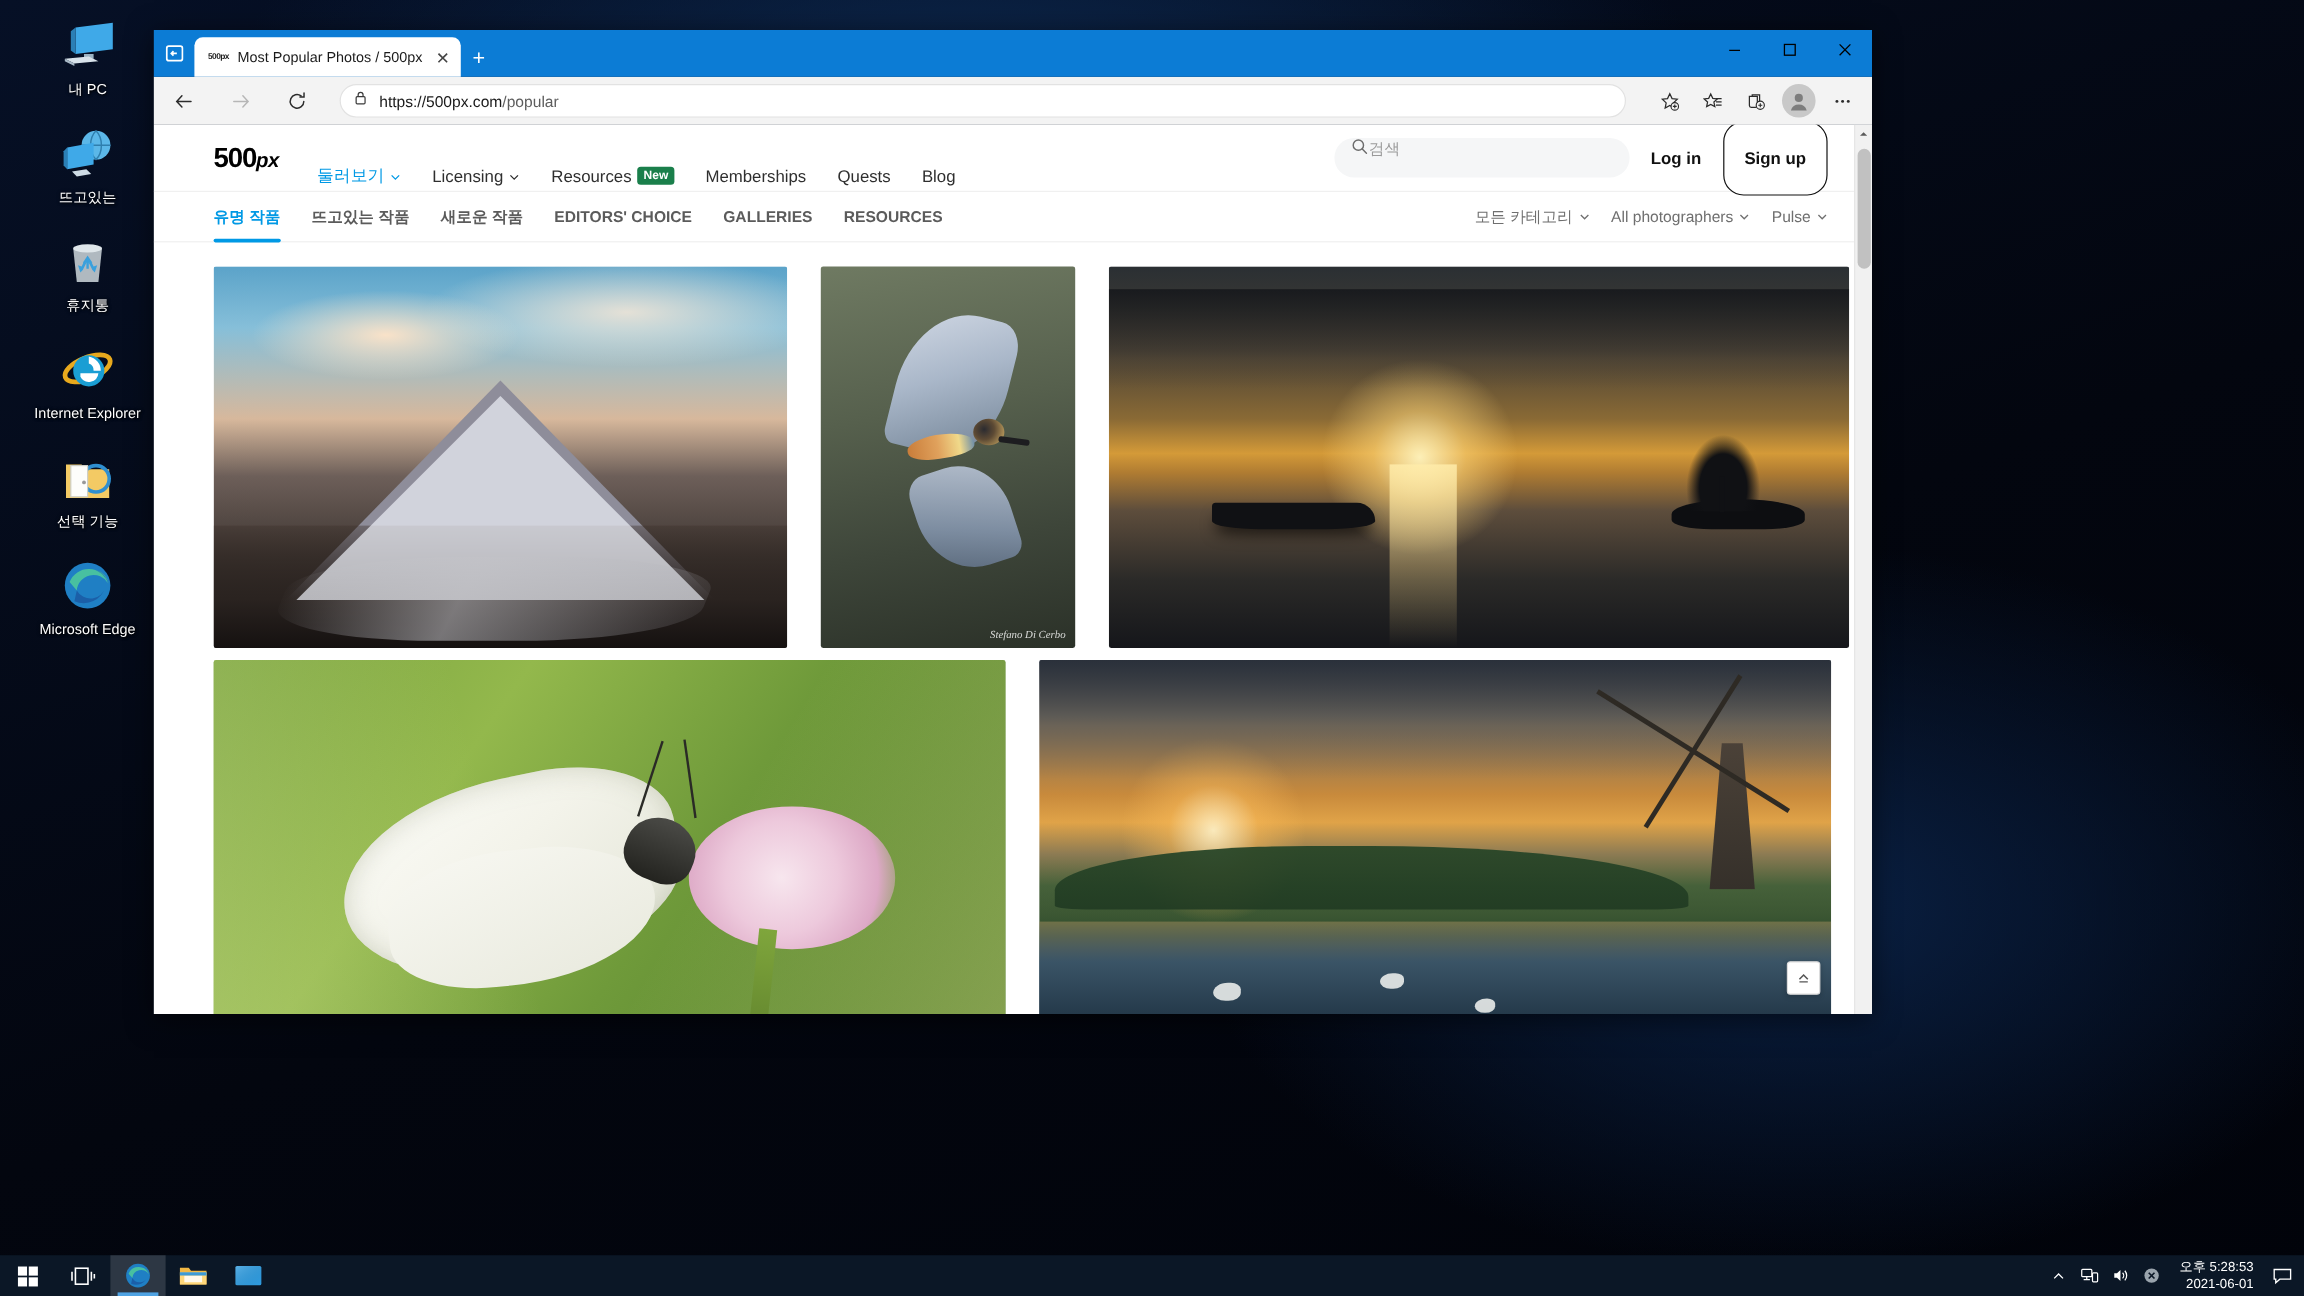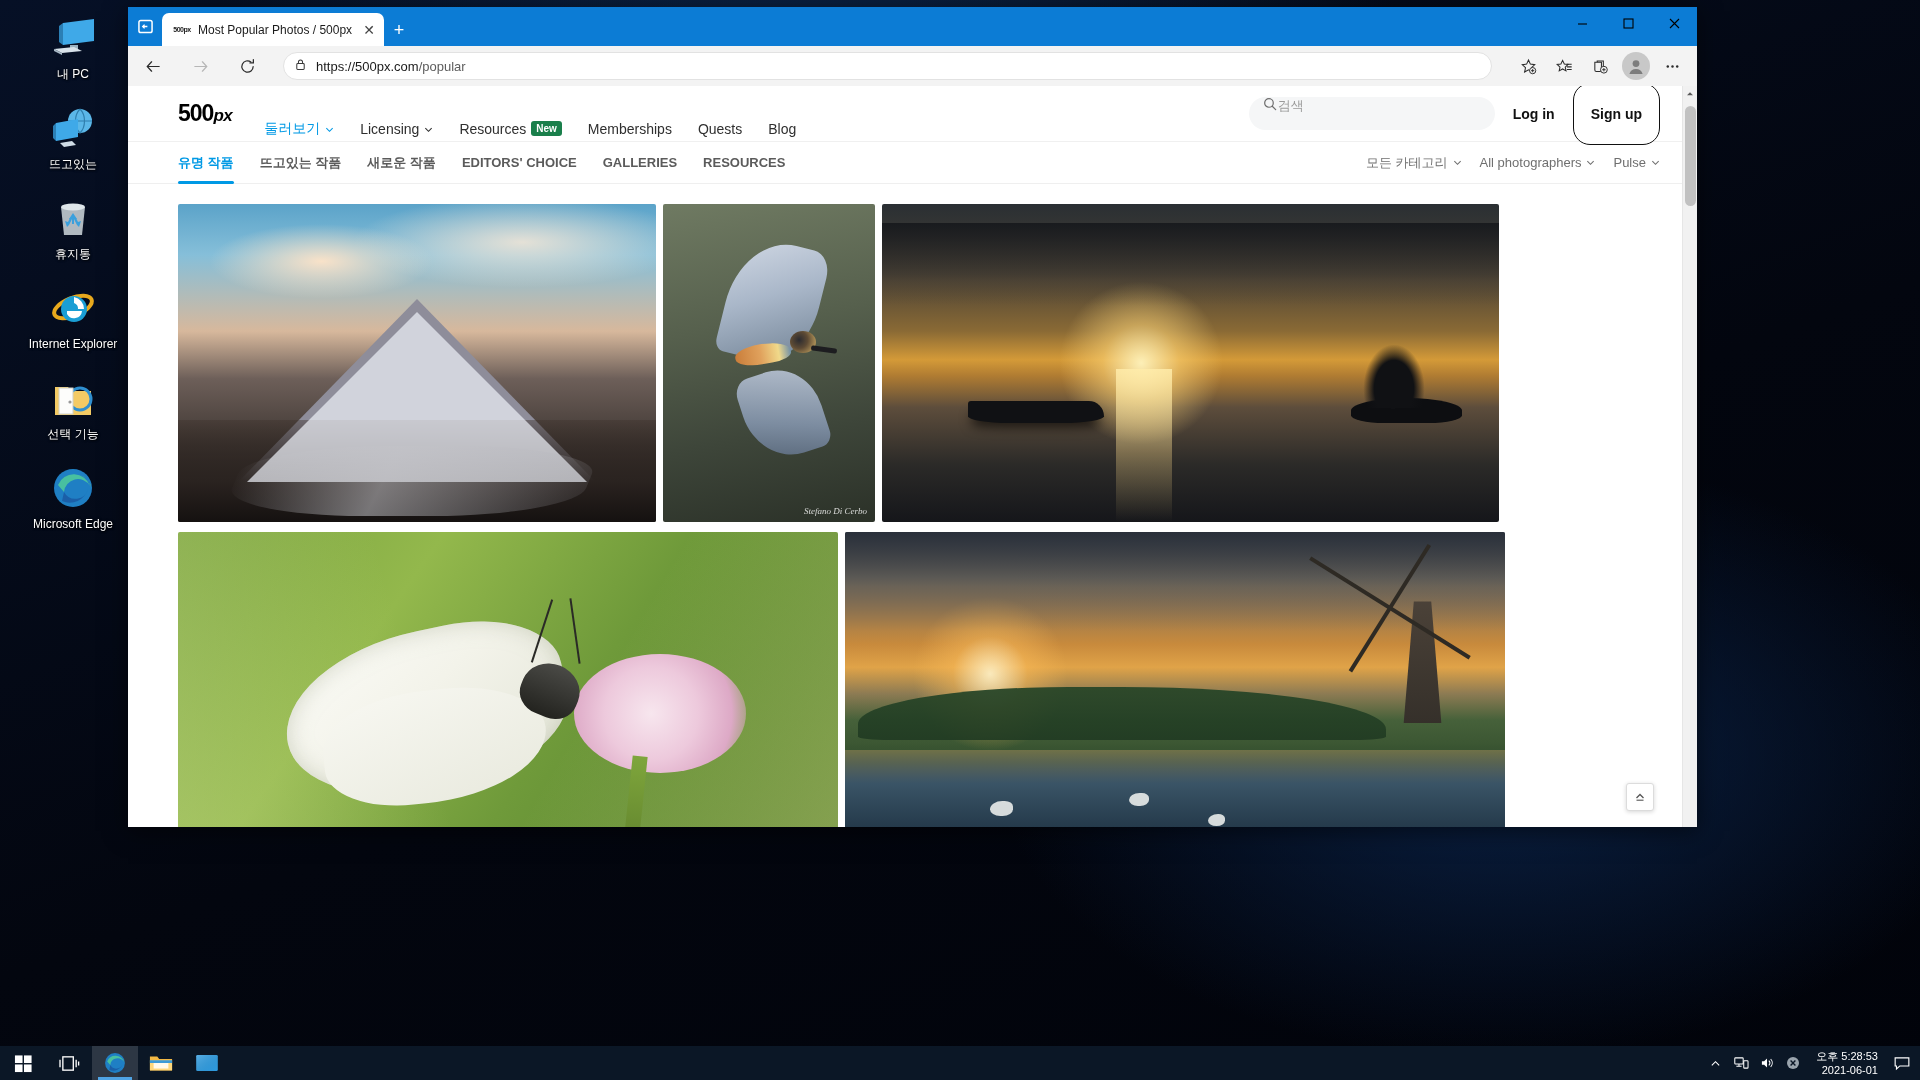--- a/index.html
+++ b/index.html
@@ -31,22 +31,22 @@
     justify-content: center; margin-bottom: 5px;
   }
   .desk-icon .label {
     color: #ffffff; font-size: 12px; line-height: 15px; text-align: center;
     text-shadow: 1px 1px 2px rgba(0,0,0,.95), 0 0 3px rgba(0,0,0,.8);
     max-width: 104px; word-break: keep-all;
   }
 
   
   .browser {
-    position: absolute; left: 128px; top: 7px;
-    width: 1569px; height: 820px;
+    position: absolute; left: 128px; top: 25px;
+    width: 1432px; height: 820px;
     background: #0f172a;
     box-shadow: 0 4px 22px rgba(0,0,0,.55);
     display: flex; flex-direction: column; overflow: hidden;
   }
 
   
   .titlebar {
     height: 39px; background: #0c7cd5; display: flex; align-items: flex-end;
     position: relative; flex: none;
   }
@@ -169,21 +169,21 @@
   .filters { margin-left: auto; display: flex; align-items: center; gap: 18px; }
   .filter {
     font-size: 13px; color: #6f6f6f; display: flex; align-items: center; gap: 5px;
     white-space: nowrap;
   }
 
   
   .grid-wrap {
     padding: 20px 22px 0 50px; display: flex; flex-direction: column; gap: 10px;
   }
-  .grid-row { display: flex; gap: 7px; }
+  .grid-row { display: flex; gap: 28px; }
   .photo { border-radius: 2px; overflow: hidden; position: relative; flex: none; }
   .sig {
     position: absolute; right: 8px; bottom: 6px; color: rgba(255,255,255,.8);
     font-size: 9px; font-style: italic; font-family: "Liberation Serif", serif;
   }
 
   
   .ph-mountain {
     background:
       radial-gradient(ellipse 180px 60px at 30% 18%, rgba(255,228,200,.95) 0%, rgba(255,200,160,0) 62%),

